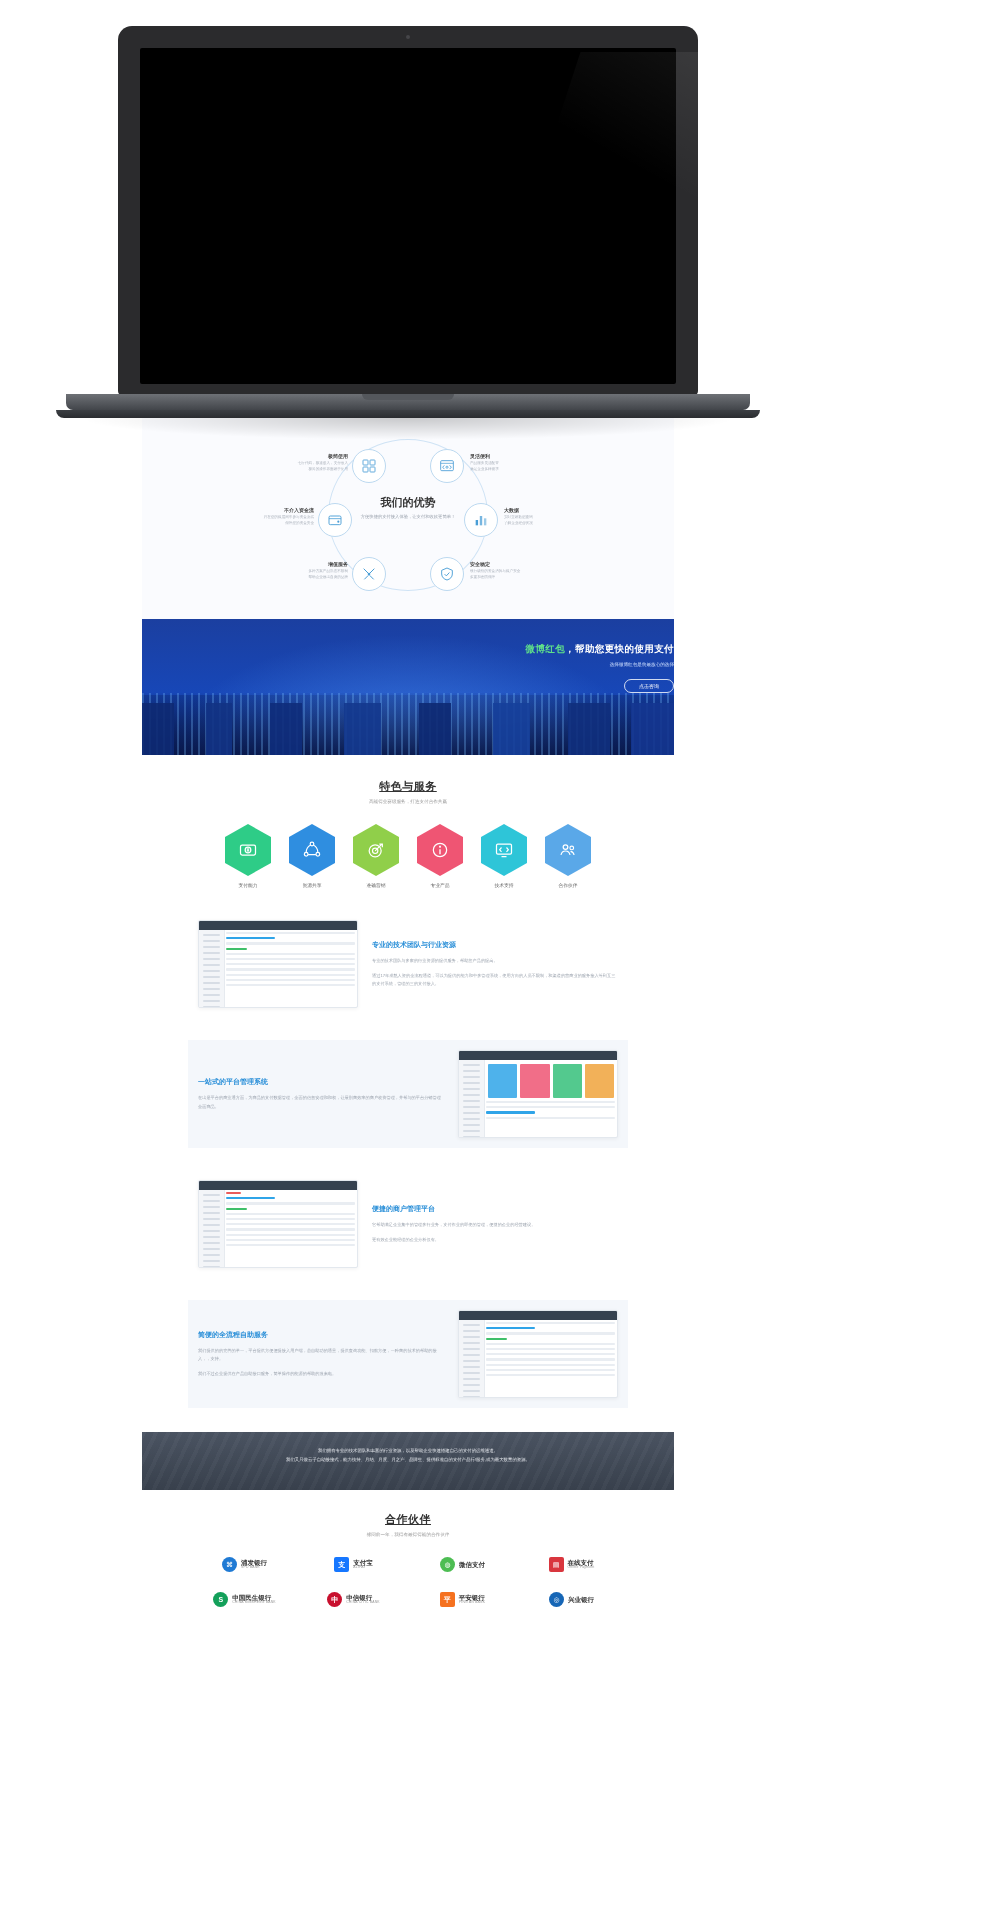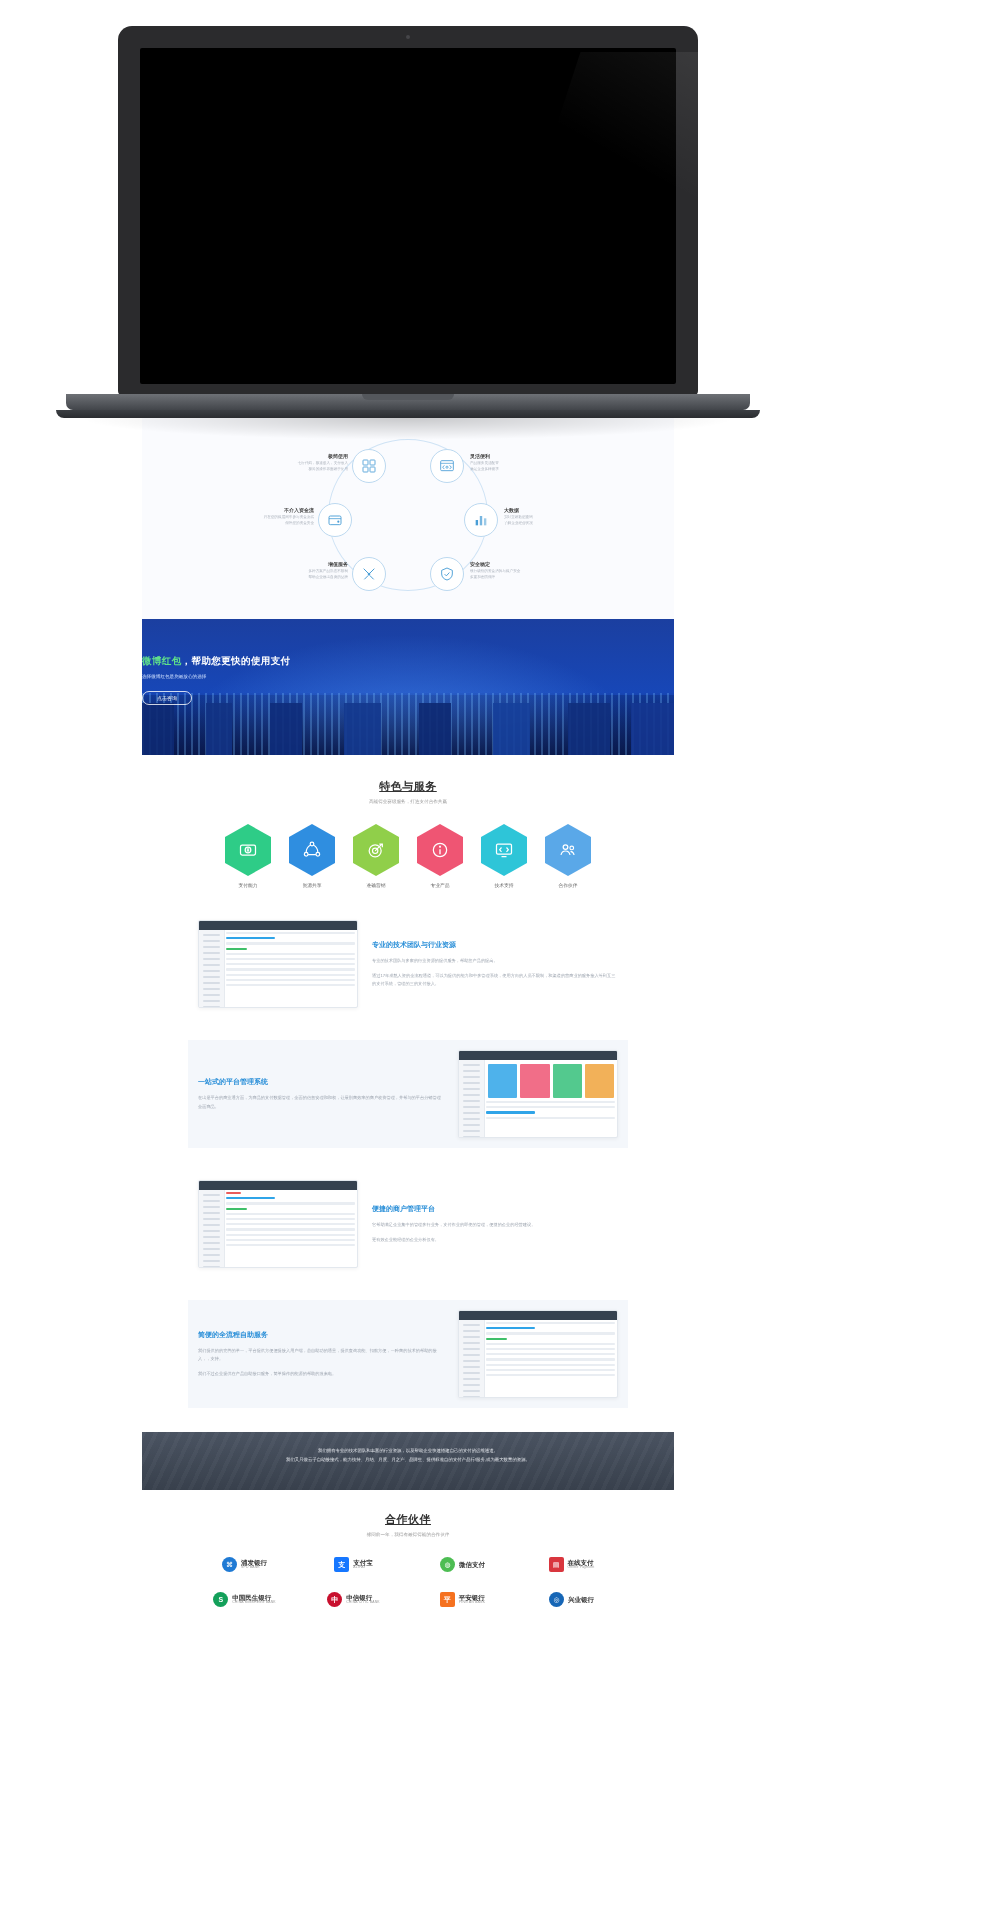--- a/index.html
+++ b/index.html
@@ -93,21 +93,21 @@
     background:
       linear-gradient(90deg,#0e2a74 0 6%, transparent 6%),
       linear-gradient(90deg,transparent 0 12%, #123385 12% 17%, transparent 17%),
       linear-gradient(90deg,transparent 0 24%, #0f2d7c 24% 30%, transparent 30%),
       linear-gradient(90deg,transparent 0 38%, #14398f 38% 45%, transparent 45%),
       linear-gradient(90deg,transparent 0 52%, #0e2a74 52% 58%, transparent 58%),
       linear-gradient(90deg,transparent 0 66%, #16409c 66% 73%, transparent 73%),
       linear-gradient(90deg,transparent 0 80%, #102f7e 80% 88%, transparent 88%),
       linear-gradient(90deg,transparent 0 92%, #143691 92% 100%);
     opacity:.9;}
-  .city-txt{position:relative;text-align:left;padding-top:36px;}
+  .city-txt{position:relative;text-align:right;padding-top:24px;}
   .city-txt h3{font-size:9.5px;color:#fff;font-weight:bold;letter-spacing:.4px;}
   .city-txt h3 em{font-style:normal;color:#5fe08a;}
   .city-txt p{font-size:4.6px;color:#cfe0ff;margin-top:6px;}
   .city-btn{display:inline-block;margin-top:12px;border:1px solid rgba(255,255,255,.8);
     border-radius:12px;padding:3px 14px;font-size:5px;color:#fff;}
 
   
   .feat{padding:24px 0 0;}
   .hexrow{display:flex;justify-content:center;gap:18px;margin-top:20px;}
   .hexcol{width:46px;text-align:center;}
@@ -282,20 +282,24 @@
 
     <div class="prod-row3" id="prod-row3">
         <span>网关支付</span>
         <span>企业收付款</span>
         <span>跨境支付</span>
       </div>
   </section>
 
   <section class="adv">
     <div class="ring"></div>
+    <div class="adv-center">
+      <h3>我们的优势</h3>
+      <p>方便快捷的支付接入体验，让支付和收款更简单！</p>
+    </div>
     <div id="adv-nodes">
         <div class="node" style="left: calc(50% - 56px); top: 38px;">
           <svg viewBox="0 0 24 24" width="16" height="16">
             <rect x="3" y="3" width="7.5" height="7.5" rx="1" fill="none" stroke="#4a9ed6" stroke-width="1.3"></rect>
             <rect x="13.5" y="3" width="7.5" height="7.5" rx="1" fill="none" stroke="#4a9ed6" stroke-width="1.3"></rect>
             <rect x="3" y="13.5" width="7.5" height="7.5" rx="1" fill="none" stroke="#4a9ed6" stroke-width="1.3"></rect>
             <rect x="13.5" y="13.5" width="7.5" height="7.5" rx="1" fill="none" stroke="#4a9ed6" stroke-width="1.3"></rect>
           </svg>
         </div>
         <div class="node-t t-left" style="top: 42px; left: calc(50% - 152px);">

